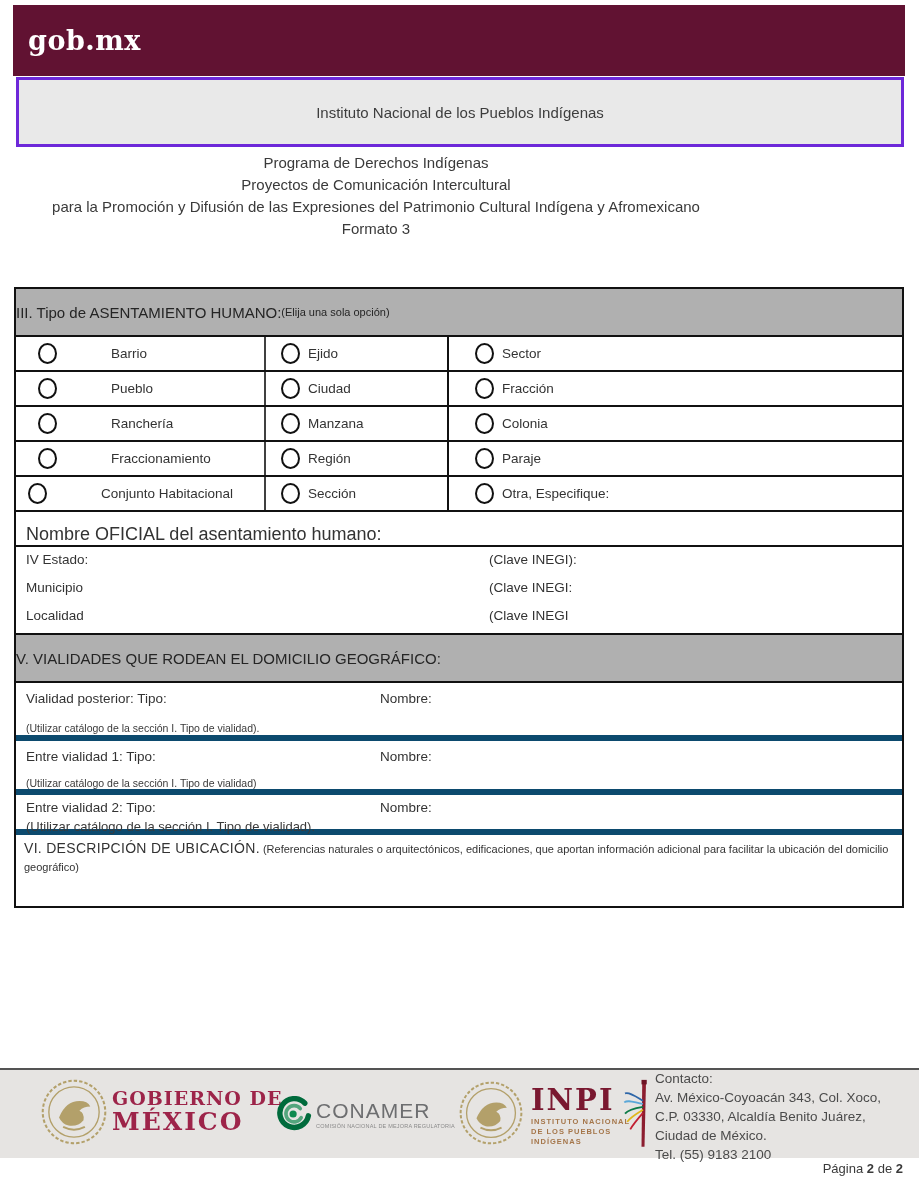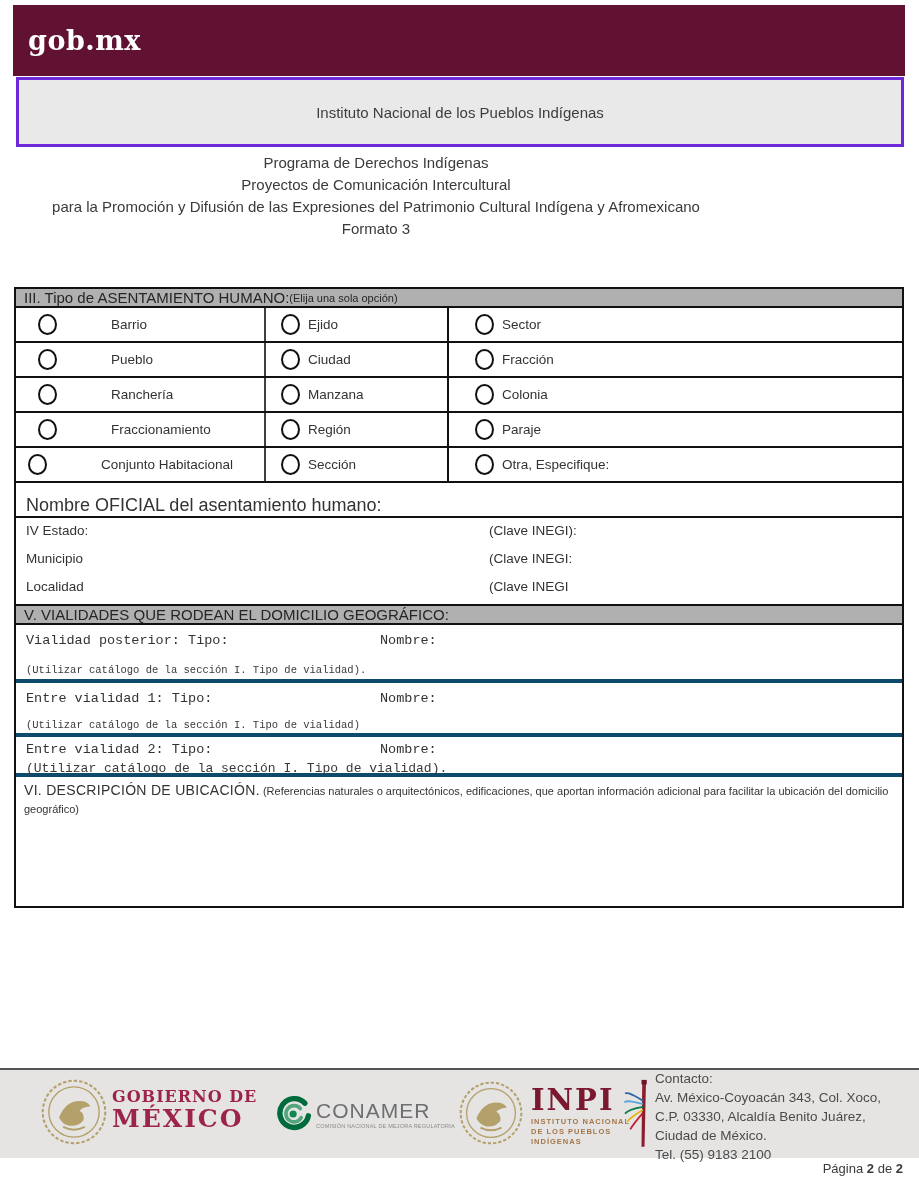--- a/index.html
+++ b/index.html
@@ -26,64 +26,64 @@
   .title-block {
     position:absolute; left:0; top:152px; width:752px; text-align:center;
     font-size:15px; color:#3a3a3a; line-height:22px;
   }
   
   .form-table {
     position:absolute; left:14px; top:287px; width:890px; height:621px;
     border:2px solid #111; background:#fff;
   }
   .sec-head {
-    background:#b0b0b0; border-bottom:2px solid #111; height:19px;
-    display:flex; align-items:center; padding-left:8px; color:#252525;
+    background:#b0b0b0; border-bottom:2px solid #111; height:48px;
+    display:flex; align-items:center; color:#252525;
   }
   .sec-head .big { font-size:15px; }
   .sec-head .small { font-size:11px; }
   .r-row { display:flex; height:35px; border-bottom:2px solid #111; }
   .r-cell { display:flex; align-items:center; font-size:13.5px; color:#333; }
   .r-cell.c1 { width:250px; border-right:2px solid #404040; padding-left:22px;gap:46px; }
   .r-cell.c2 { width:183px; border-right:2px solid #111; padding-left:15px; }
   .r-cell.c3 { flex:1; padding-left:26px; }
   .radio {
     width:19px; height:21px; border:2.5px solid #111; border-radius:50%;
     margin-right:8px; flex:0 0 auto; background:#fff;
   }
   .official-row {
     height:35px; border-bottom:2px solid #111; display:flex; align-items:flex-end;
     padding-left:10px; font-size:18px; color:#333;
   }
   .sec4 { height:88px; border-bottom:2px solid #111; }
   .s4-row { position:relative; height:28px; font-size:13.5px; color:#333; }
   .s4-label { position:absolute; left:10px; top:5px; }
   .s4-clave { position:absolute; left:473px; top:5px; }
-  .v-row { position:relative; border-bottom:4px solid #0c4a6e; font-size:13.5px; color:#333;font-family:Liberation Mono, monospace; }
+  .v-row { position:relative; border-bottom:6px solid #0c4a6e; font-size:13.5px; color:#333; }
   .v-row.a { height:58px; }
   .v-row.b { height:54px; }
   .v-row.c { height:40px; }
   .v-label { position:absolute; left:10px; top:8px; }
   .v-nombre { position:absolute; left:364px; top:8px; }
   .v-note-small { position:absolute; left:10px; top:39px; font-size:10.5px; color:#3a3a3a; }
   .v-row.b .v-note-small { top:36px; }
   .v-note-normal { position:absolute; left:10px; top:24px; font-size:13px; color:#3a3a3a; }
   .sec6 { height:104px; padding:4px 8px 0 8px; font-size:11px; line-height:18px; color:#333; }
   .sec6 .h { font-size:14px; letter-spacing:.3px; }
   
   .footer-bar {
     position:absolute; left:0; top:1068px; width:919px; height:90px;
     background:#e6e4e2; border-top:2px solid #545454;
   }
   .seal { position:absolute; }
   .gob-text {
     position:absolute; left:112px; top:1089px; color:#9d2449;
     font-family:"DejaVu Serif", serif; font-weight:bold; line-height:1.05;
   }
-  .gob-text .l1 { font-size:16px; letter-spacing:1px;text-align:right; }
+  .gob-text .l1 { font-size:19px; letter-spacing:1px;text-align:right; }
   .gob-text .l2 { font-size:25px; letter-spacing:2px; }
   .conamer { position:absolute; left:276px; top:1096px; display:flex; align-items:center; }
   .conamer-texts { margin-left:4px; }
   .conamer-name { font-size:21px; color:#6d6e70; letter-spacing:1px; }
   .conamer-sub { font-size:5.5px; color:#8a8a8a; letter-spacing:.2px; }
   .inpi-block { position:absolute; left:531px; top:1083px; }
   .inpi-name { font-family:"DejaVu Serif", serif; font-weight:bold; font-size:29px; color:#7a1830; letter-spacing:2px; }
   .inpi-sub { font-size:7.5px; font-weight:bold; color:#a5764a; letter-spacing:1px; line-height:1.35; }
   .ribbon { position:absolute; left:622px; top:1076px; }
   .contact {

